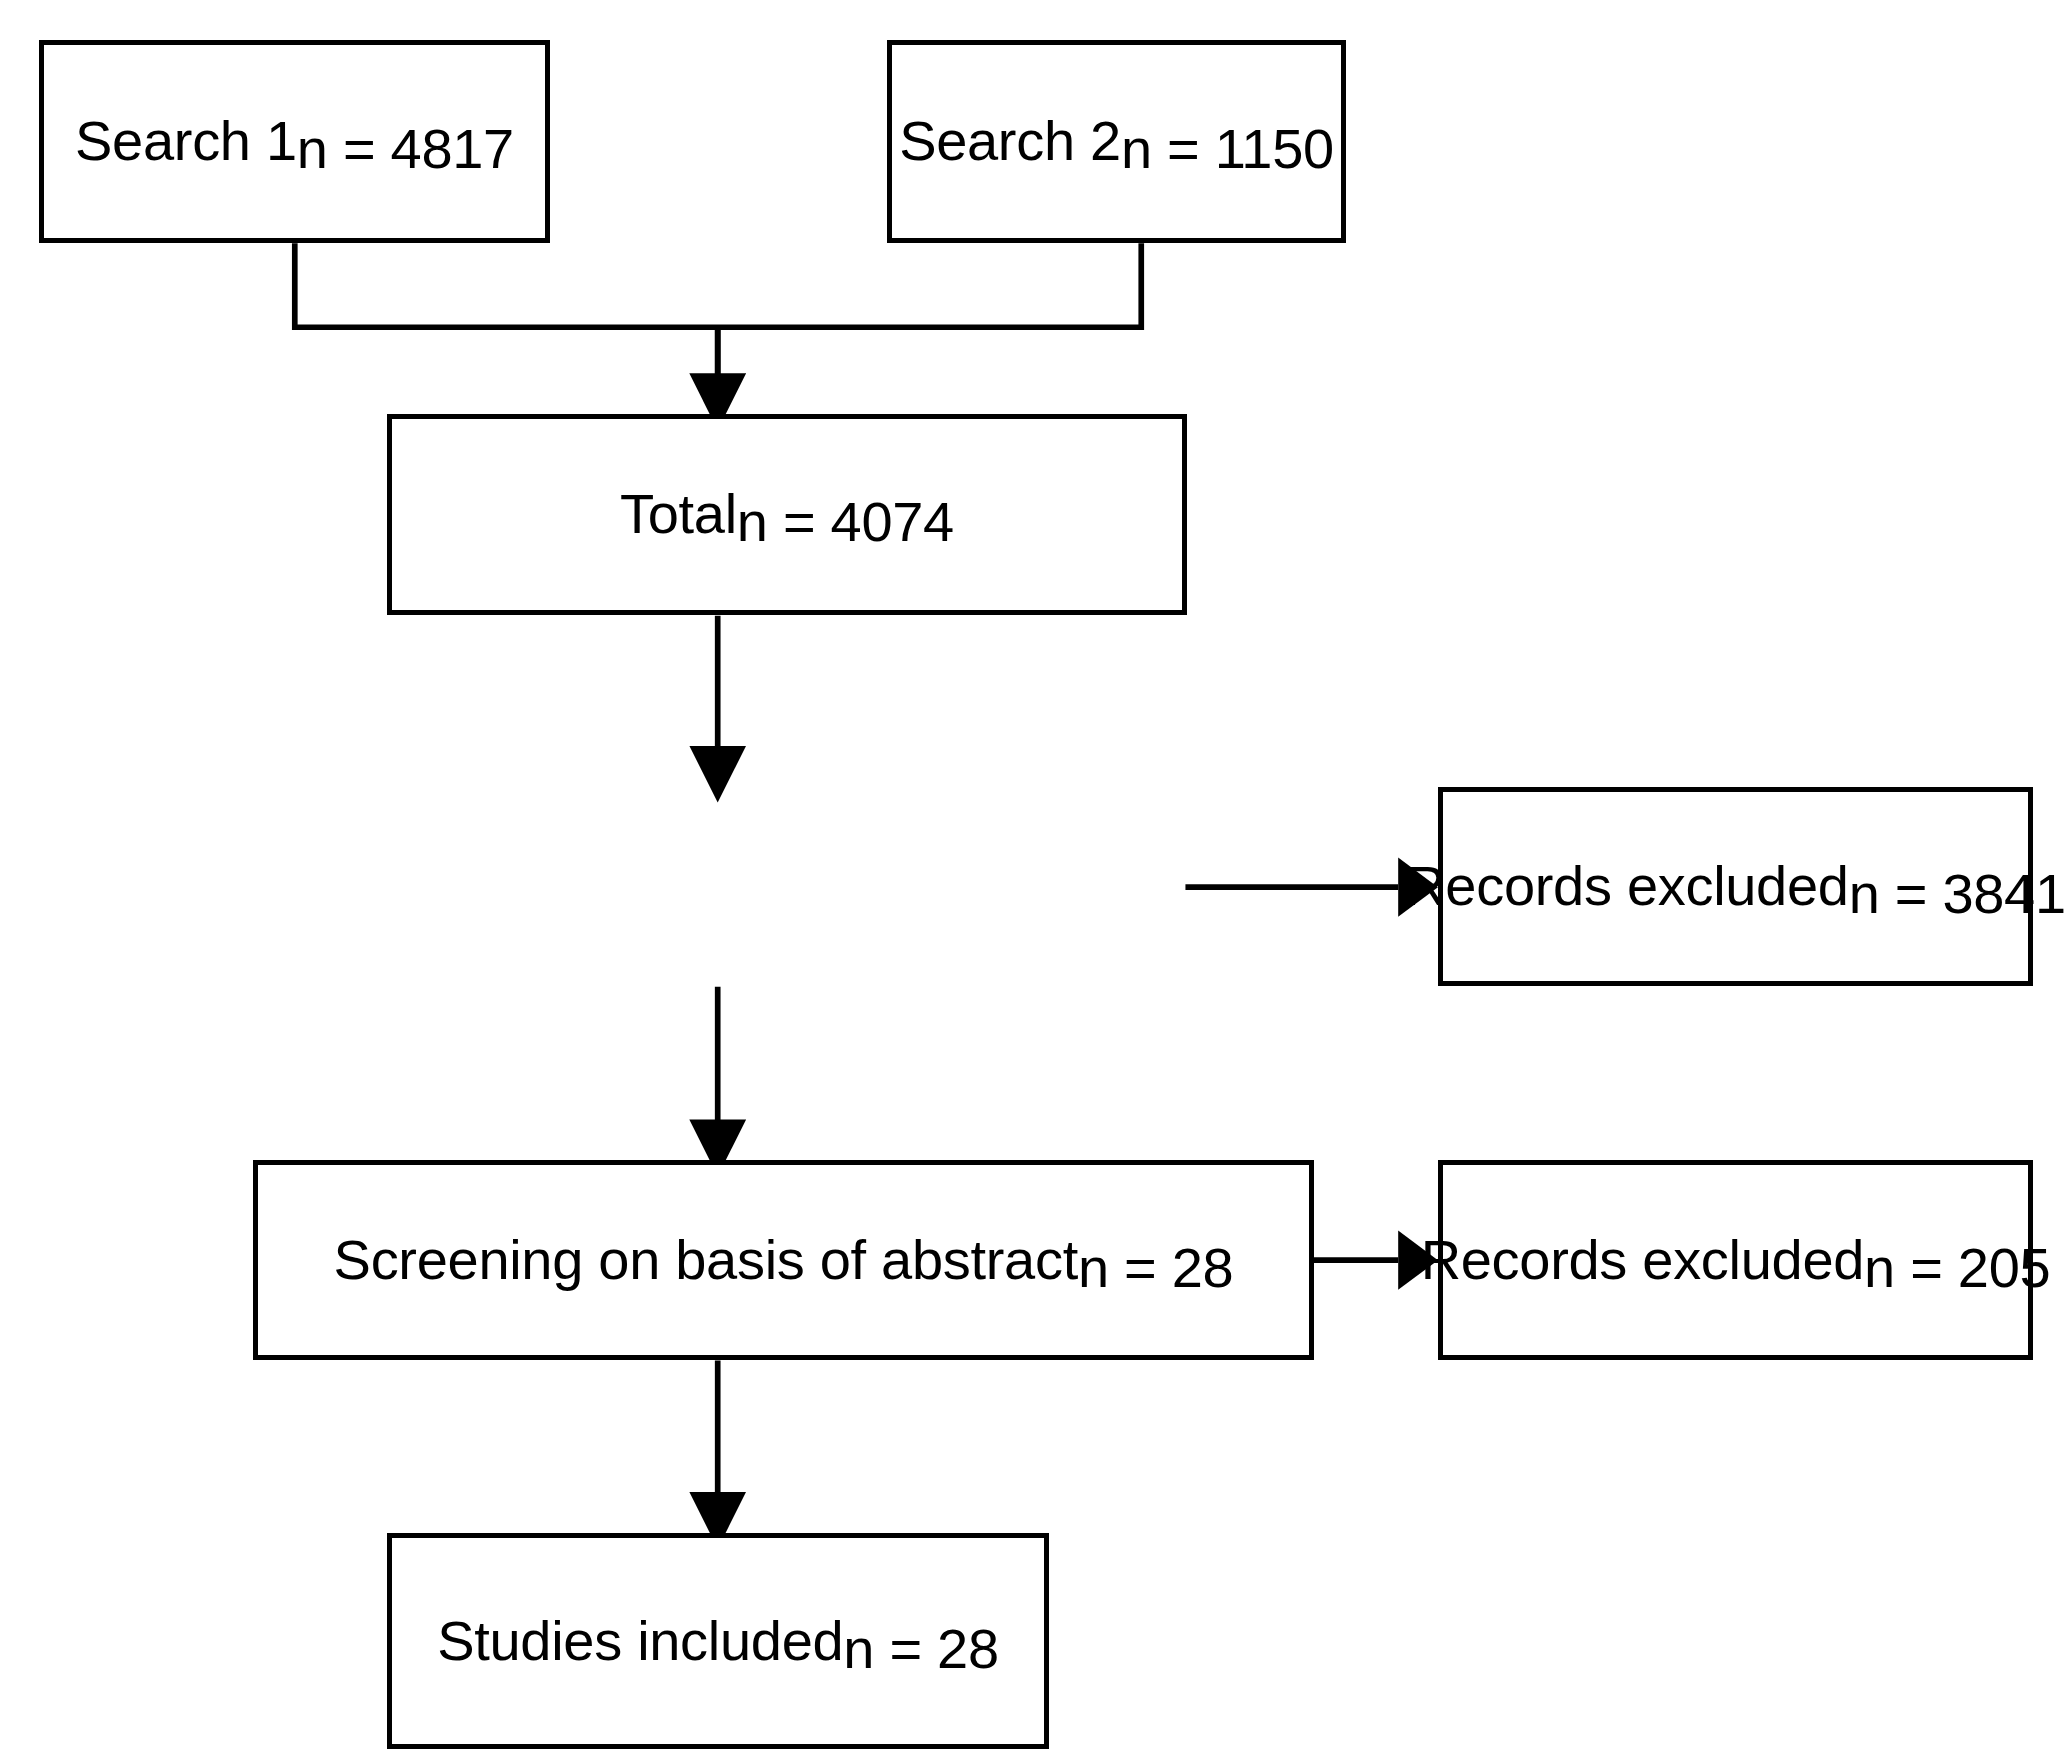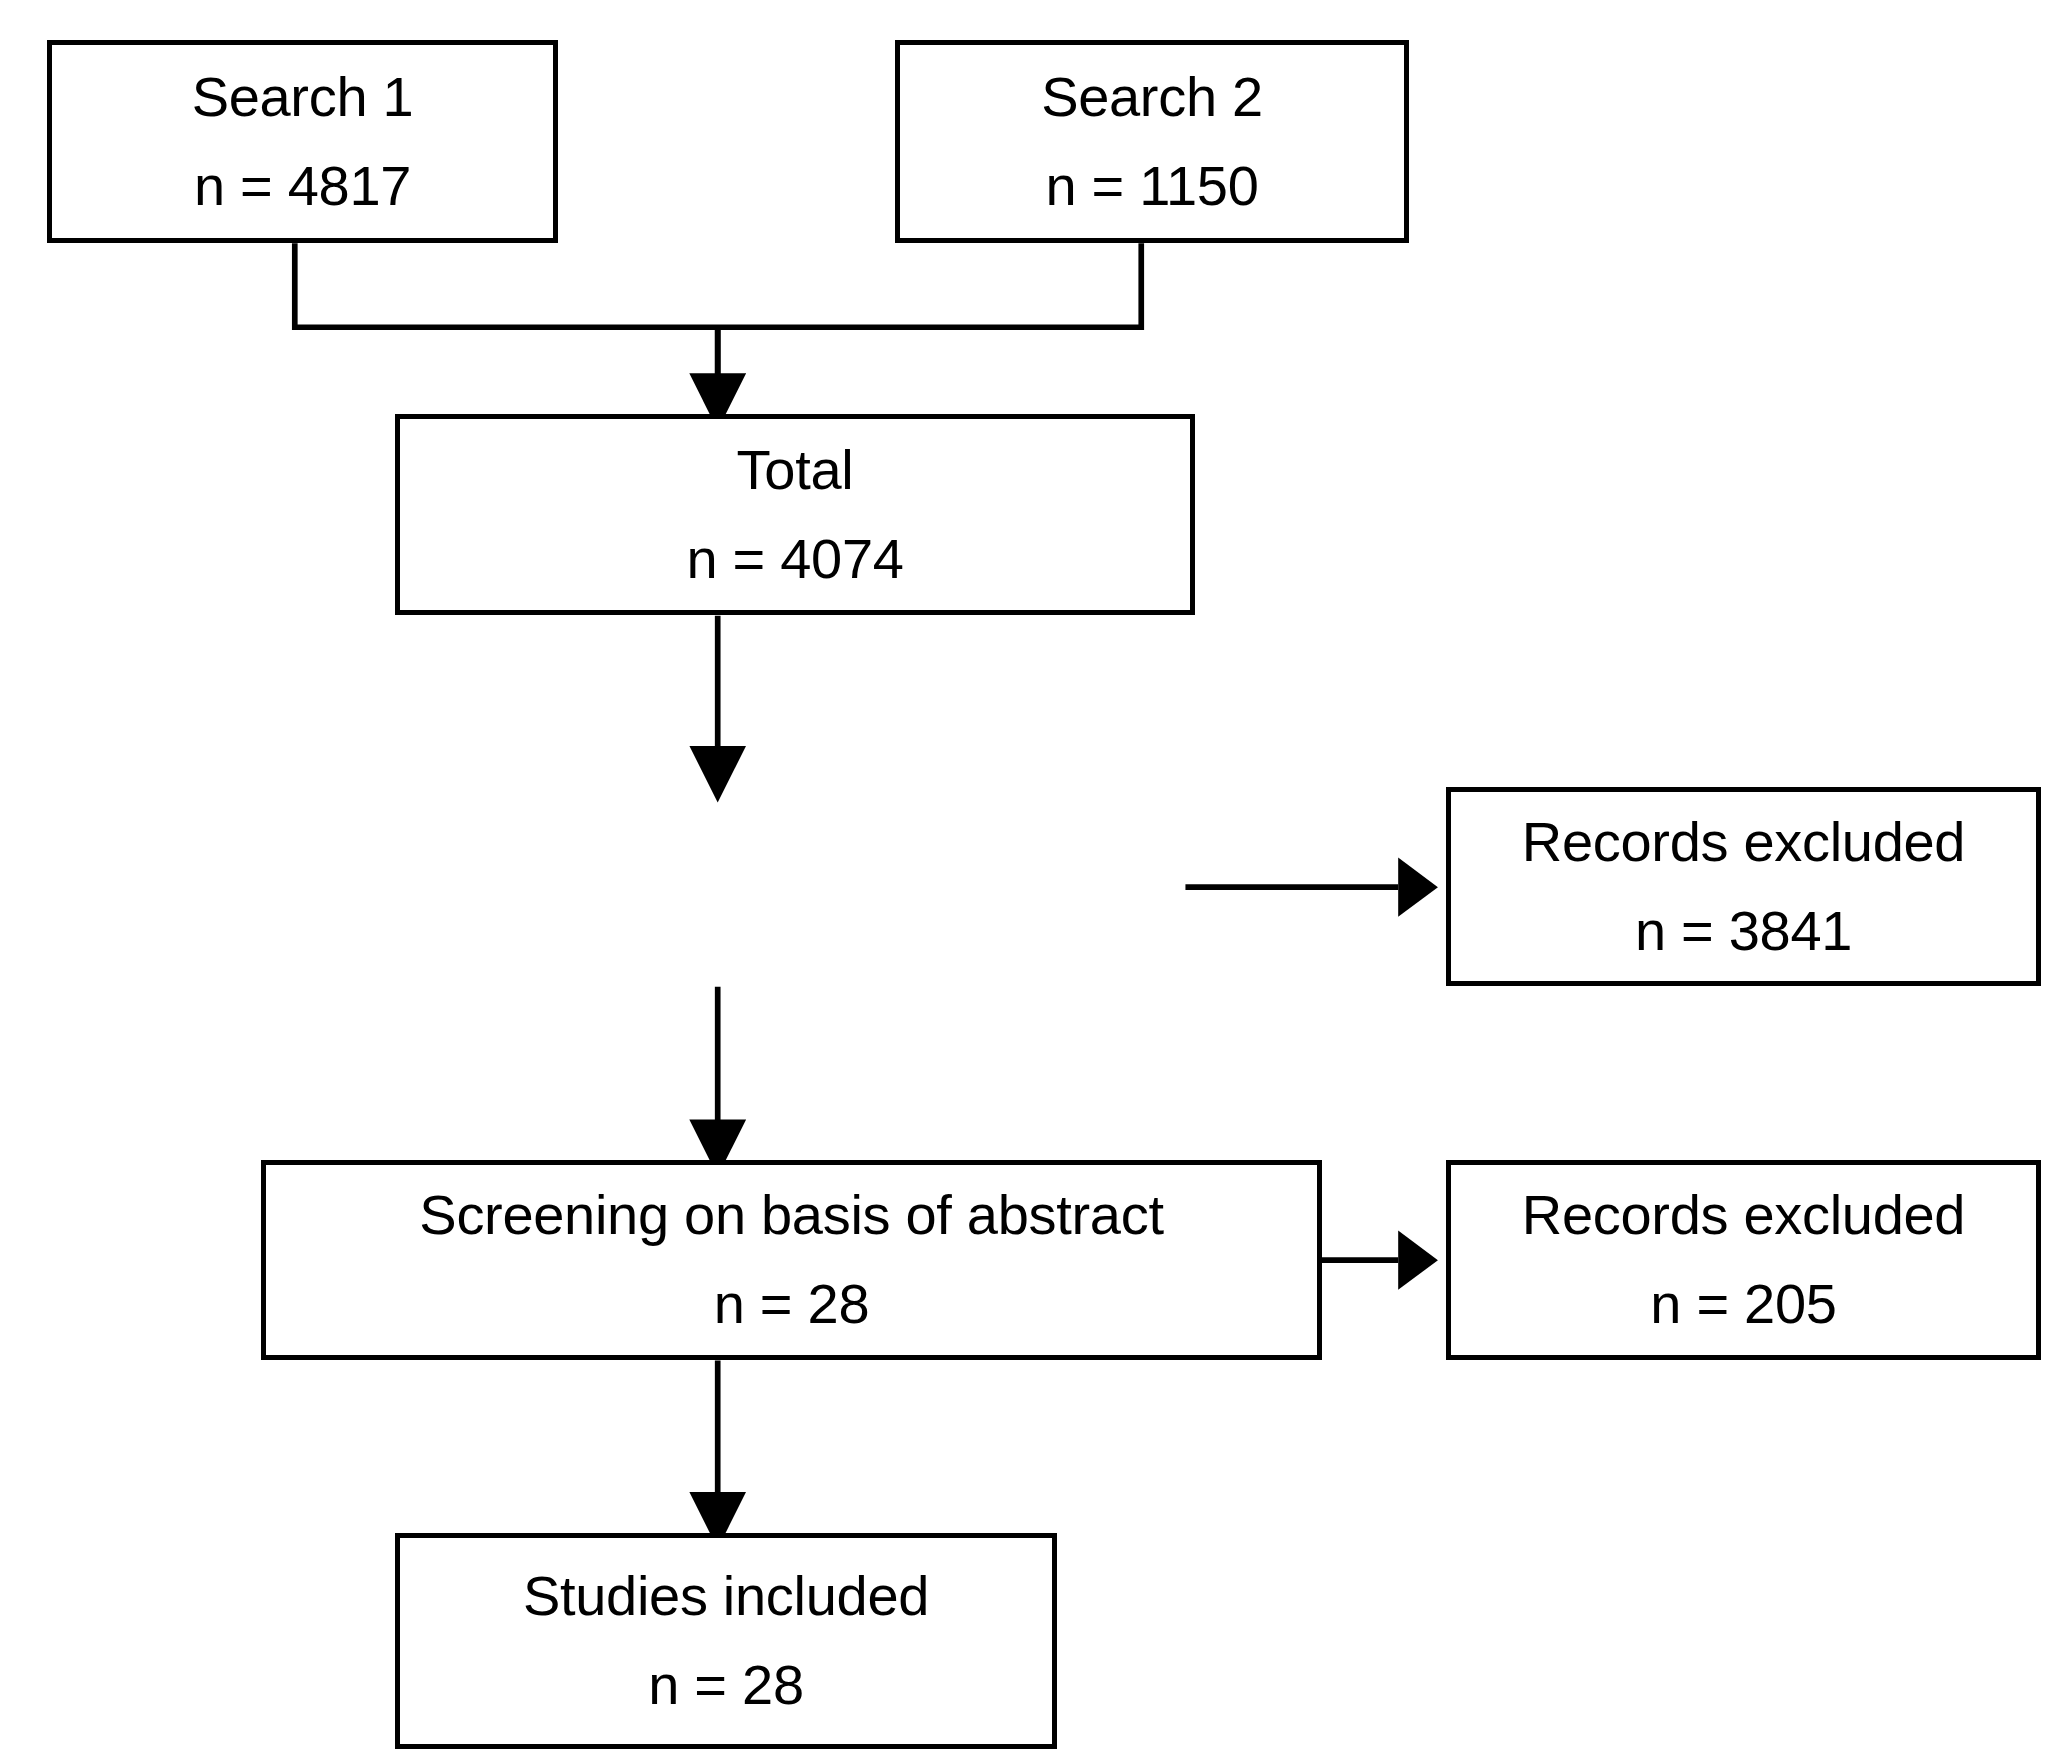--- a/index.html
+++ b/index.html
@@ -15,26 +15,25 @@
     background: #ffffff;
     overflow: hidden;
     font-family: "Liberation Sans", sans-serif;
   }
   .flow-box {
     position: absolute;
     box-sizing: border-box;
     border: 5.7px solid #000000;
     background: #ffffff;
     display: flex;
-    flex-direction: column;
+    flex-direction: row;
     align-items: center;
     justify-content: center;
     text-align: center;
     color: #000000;
-    margin-left: 8px;
   }
   .box-label,
   .box-count {
     display: block;
     font-size: 56px;
     line-height: 1.30;
     letter-spacing: -0.3px;
     white-space: nowrap;
     color: #000000;
   }
@@ -89,21 +88,21 @@
     <g>
       <path d="M 1137 2155 L 1137 2372" fill="none" stroke="#000000" stroke-width="9" marker-end="url(#arrow-down)"></path>
     </g>
   </svg>
 
   <div class="flow-box" style="left:39px; top:40px; width:511px; height:203px;">
     <span class="box-label">Search 1</span>
     <span class="box-count">n = 4817</span>
   </div>
 
-  <div class="flow-box" style="left:887px; top:40px; width:514px; height:203px;">
+  <div class="flow-box" style="left:887px; top:40px; width:459px; height:203px;">
     <span class="box-label">Search 2</span>
     <span class="box-count">n = 1150</span>
   </div>
 
   <div class="flow-box" style="left:387px; top:414px; width:800px; height:201px;">
     <span class="box-label">Total</span>
     <span class="box-count">n = 4074</span>
   </div>
 
 

